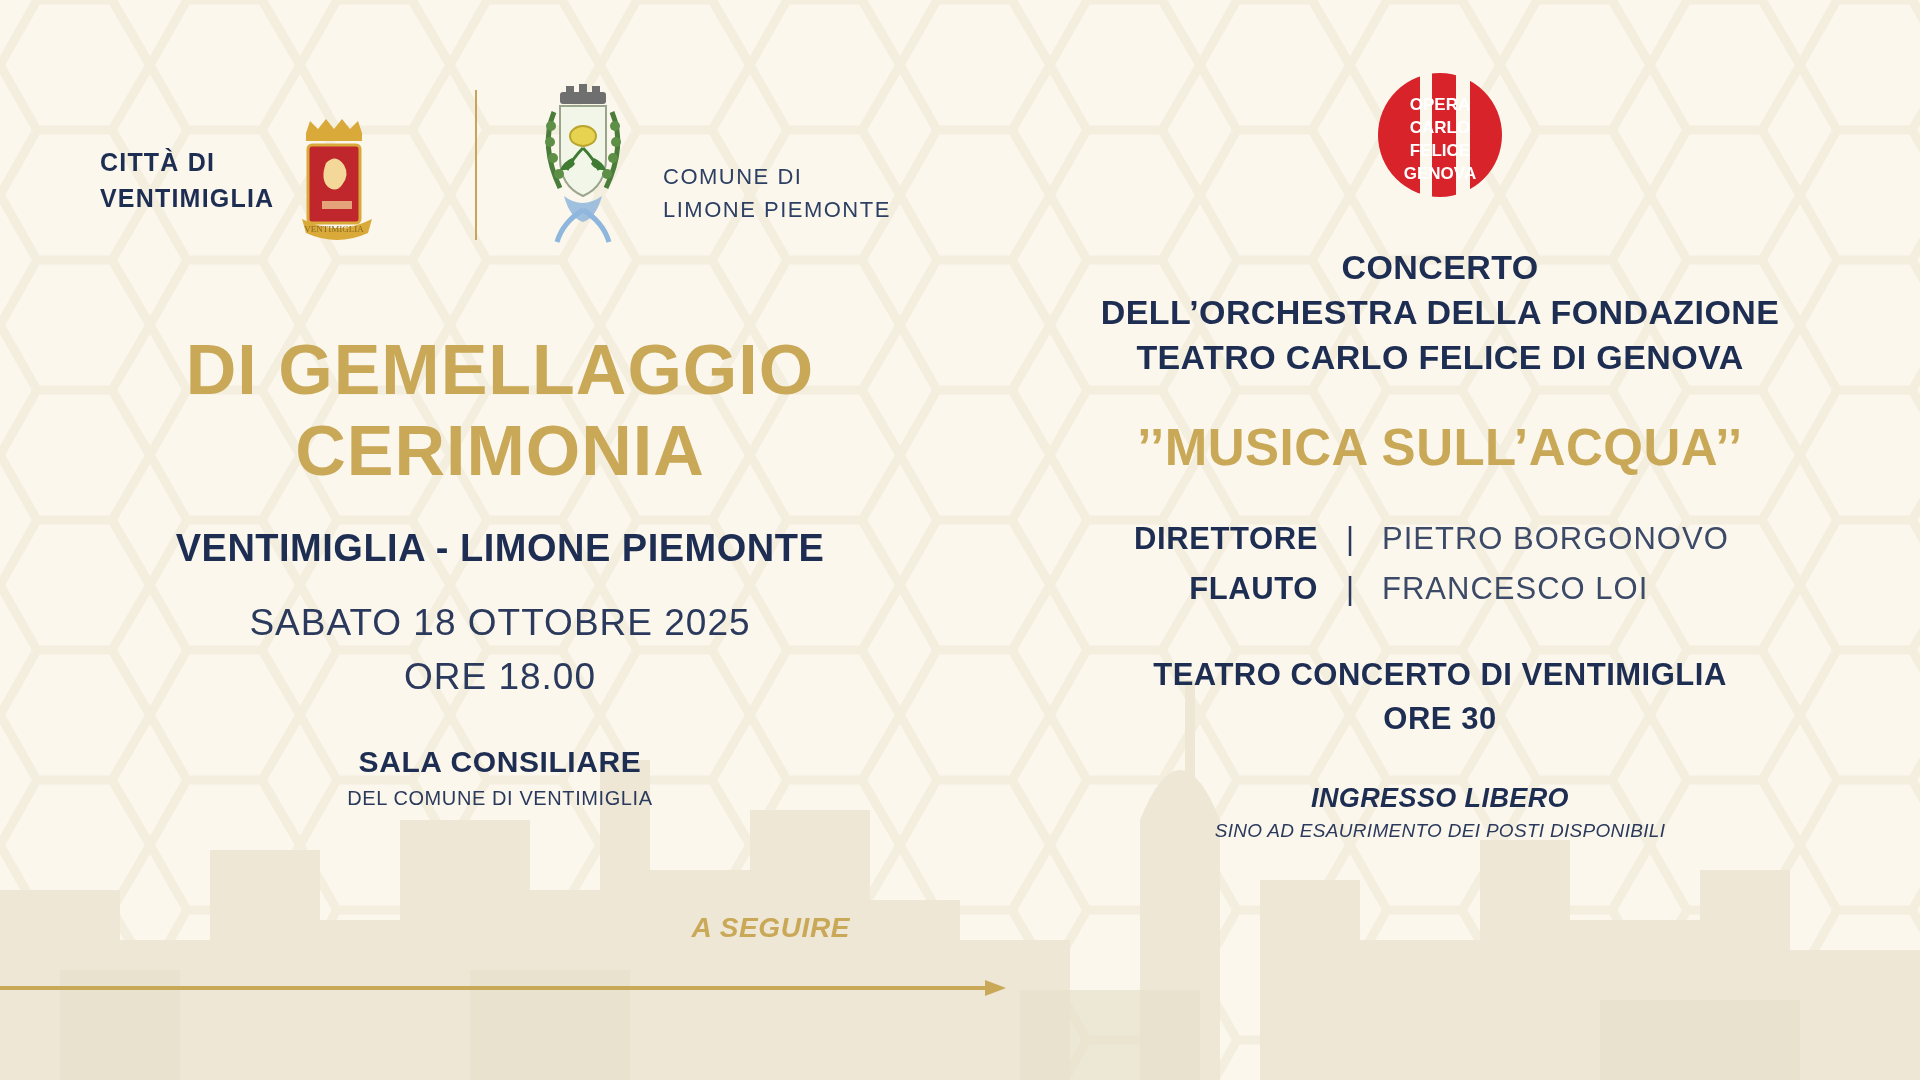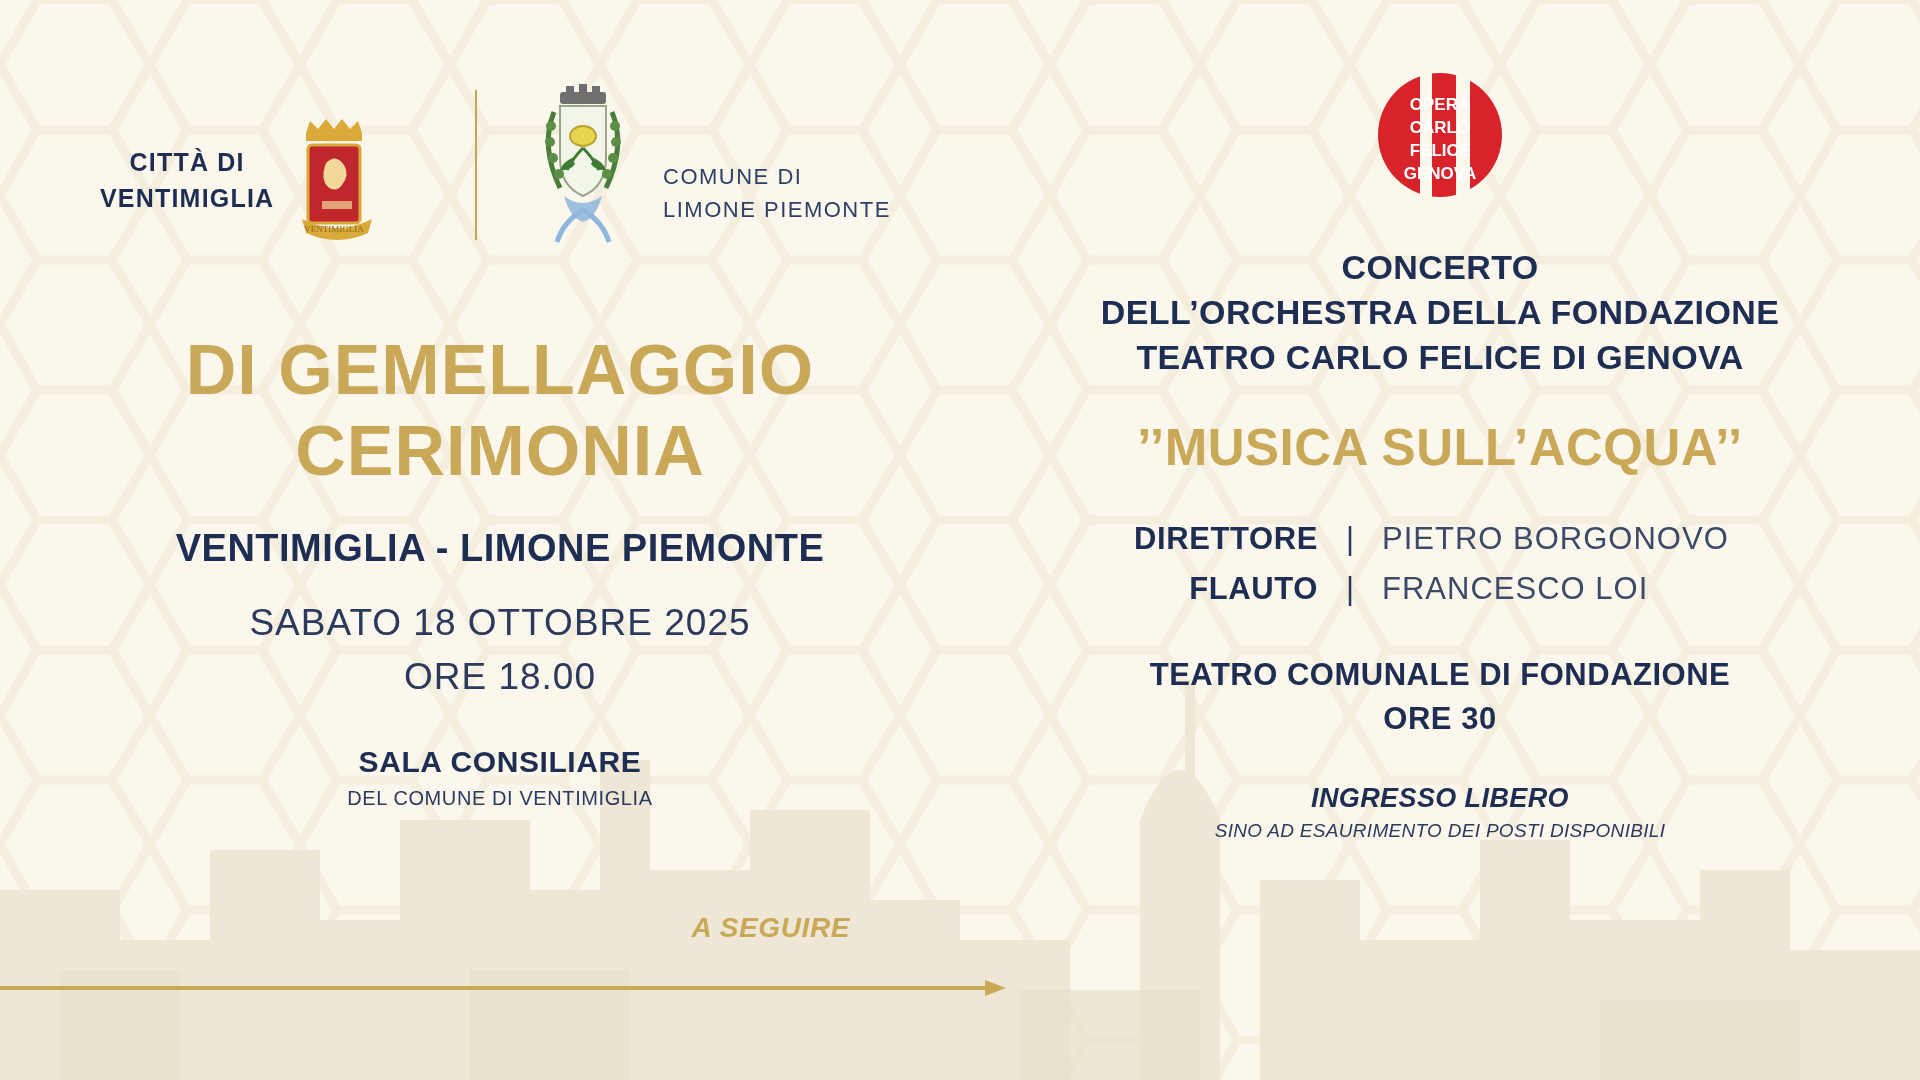--- a/index.html
+++ b/index.html
@@ -49,21 +49,21 @@
     display: flex;
     align-items: center;
     gap: 22px;
   }
   .logo-ventimiglia .txt {
     font-weight: bold;
     font-size: 25px;
     letter-spacing: 1.2px;
     color: #1e2d52;
     line-height: 1.45;
-    text-align: center;
+    text-align: left;
   }
 
   .divider-vert {
     position: absolute;
     left: 475px;
     top: 50px;
     width: 2px;
     height: 150px;
     background: #c6a45a;
   }
@@ -392,21 +392,21 @@
         <span class="credit-name">PIETRO BORGONOVO</span>
       </div>
       <div class="credit-row">
         <span class="credit-role">FLAUTO</span>
         <span class="credit-sep">|</span>
         <span class="credit-name">FRANCESCO LOI</span>
       </div>
     </div>
 
     <div class="theatre">
-      <div>TEATRO COMUNALE DI FONDAZIONE</div>
+      <div>TEATRO CONCERTO DI VENTIMIGLIA</div>
       <div>ORE 30</div>
     </div>
 
     <div class="free-entry">INGRESSO LIBERO</div>
     <div class="free-entry-sub">SINO AD ESAURIMENTO DEI POSTI DISPONIBILI</div>
   </div>
 
 </div>
 
 </body></html>

